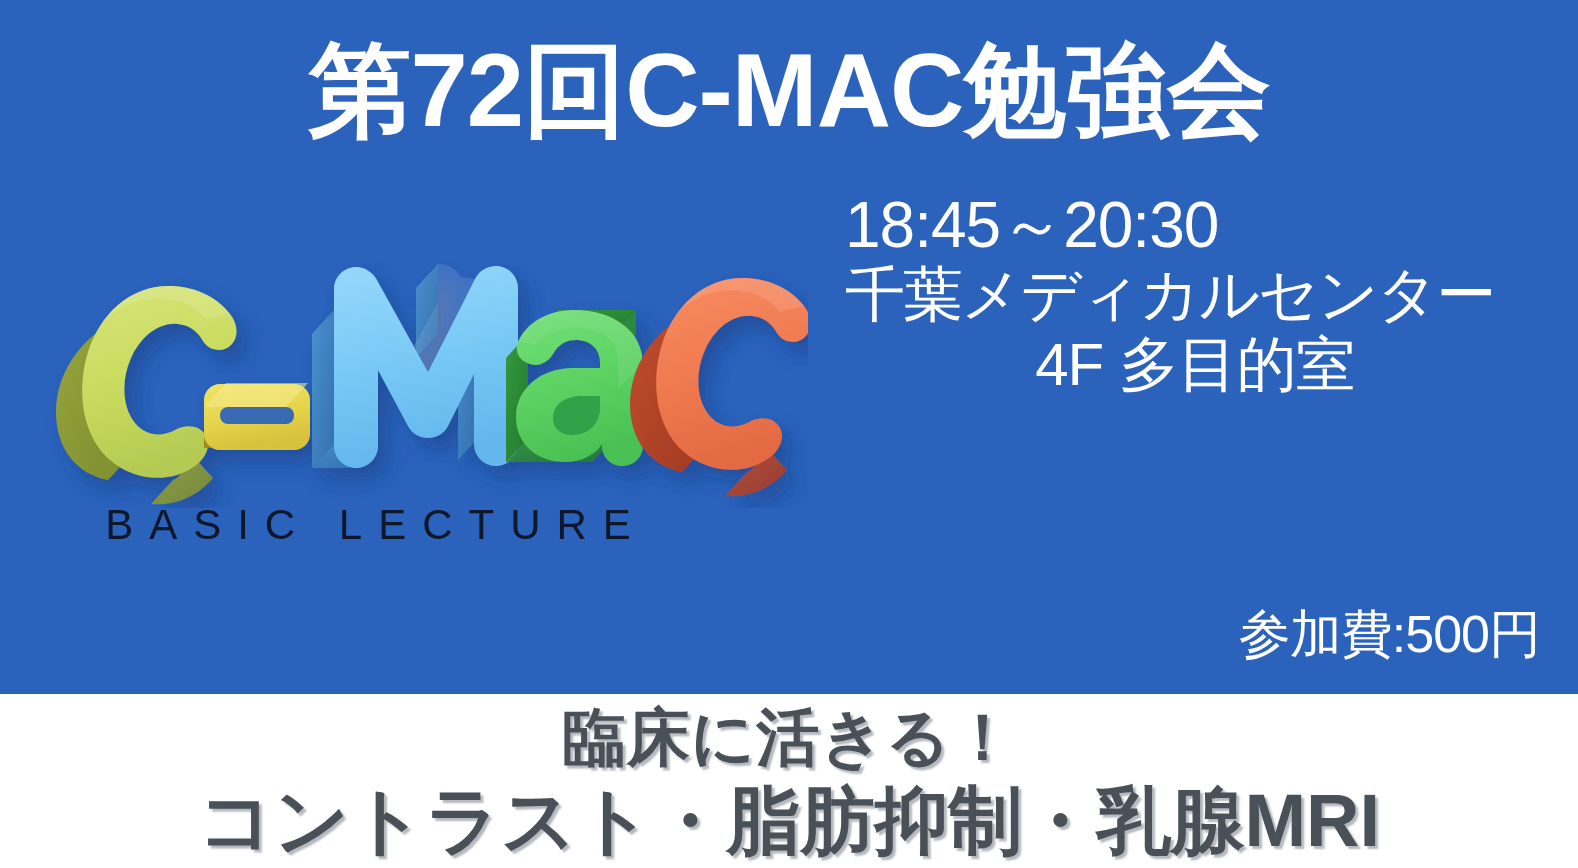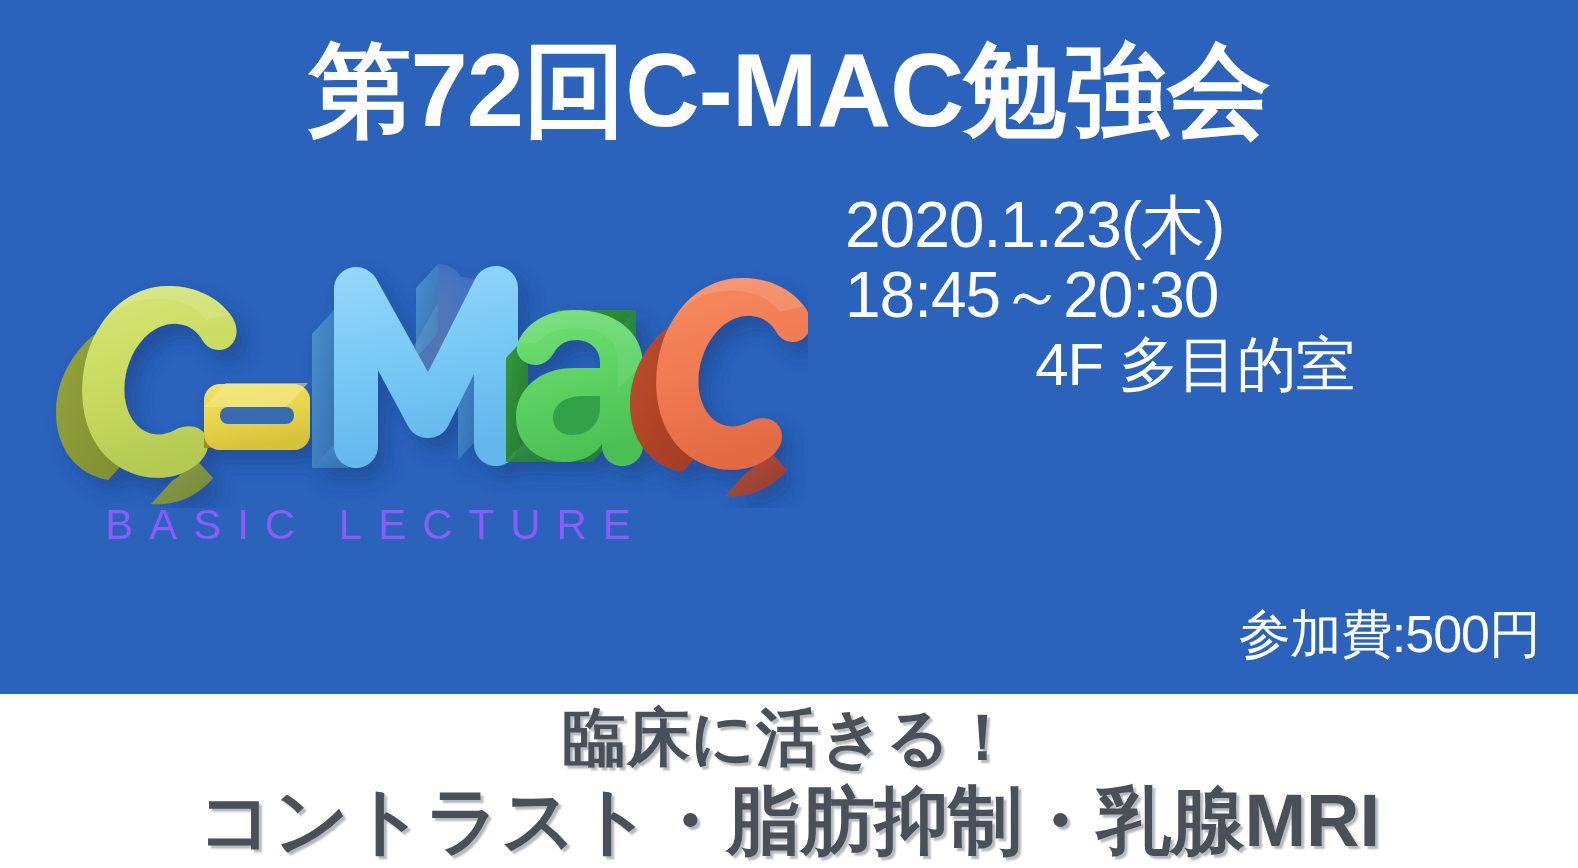--- a/index.html
+++ b/index.html
@@ -95,21 +95,21 @@
     width: 790px;
     height: 260px;
     display: block;
   }
   .logo-subtitle {
     position: absolute;
     left: 0;
     top: 252px;
     width: 700px;
     text-align: center;
-    color: #8b5cf6;
+    color: #0f172a;
     font-family: "Liberation Sans", "DejaVu Sans", sans-serif;
     font-weight: 400;
     font-size: 42px;
     letter-spacing: 16px;
     line-height: 50px;
     text-indent: 16px;
     white-space: nowrap;
   }
 
   
@@ -150,22 +150,22 @@
 </head>
 <body>
 
 <div class="poster">
 
   <div class="blue-panel"></div>
 
   <div class="main-title">第72回C-MAC勉強会</div>
 
   <div class="detail-block">
-    <div class="detail-line line-date">2020.1.23(木)</div>
     <div class="detail-line line-time">18:45～20:30</div>
+    <div class="detail-line line-venue">千葉メディカルセンター</div>
     <div class="detail-line line-room">4F 多目的室</div>
   </div>
 
   <div class="fee-line">参加費:500円</div>
 
   <div class="logo-area">
 
     <svg class="logo-svg" viewBox="0 0 790 260" xmlns="http://www.w3.org/2000/svg">
       <defs>
 

